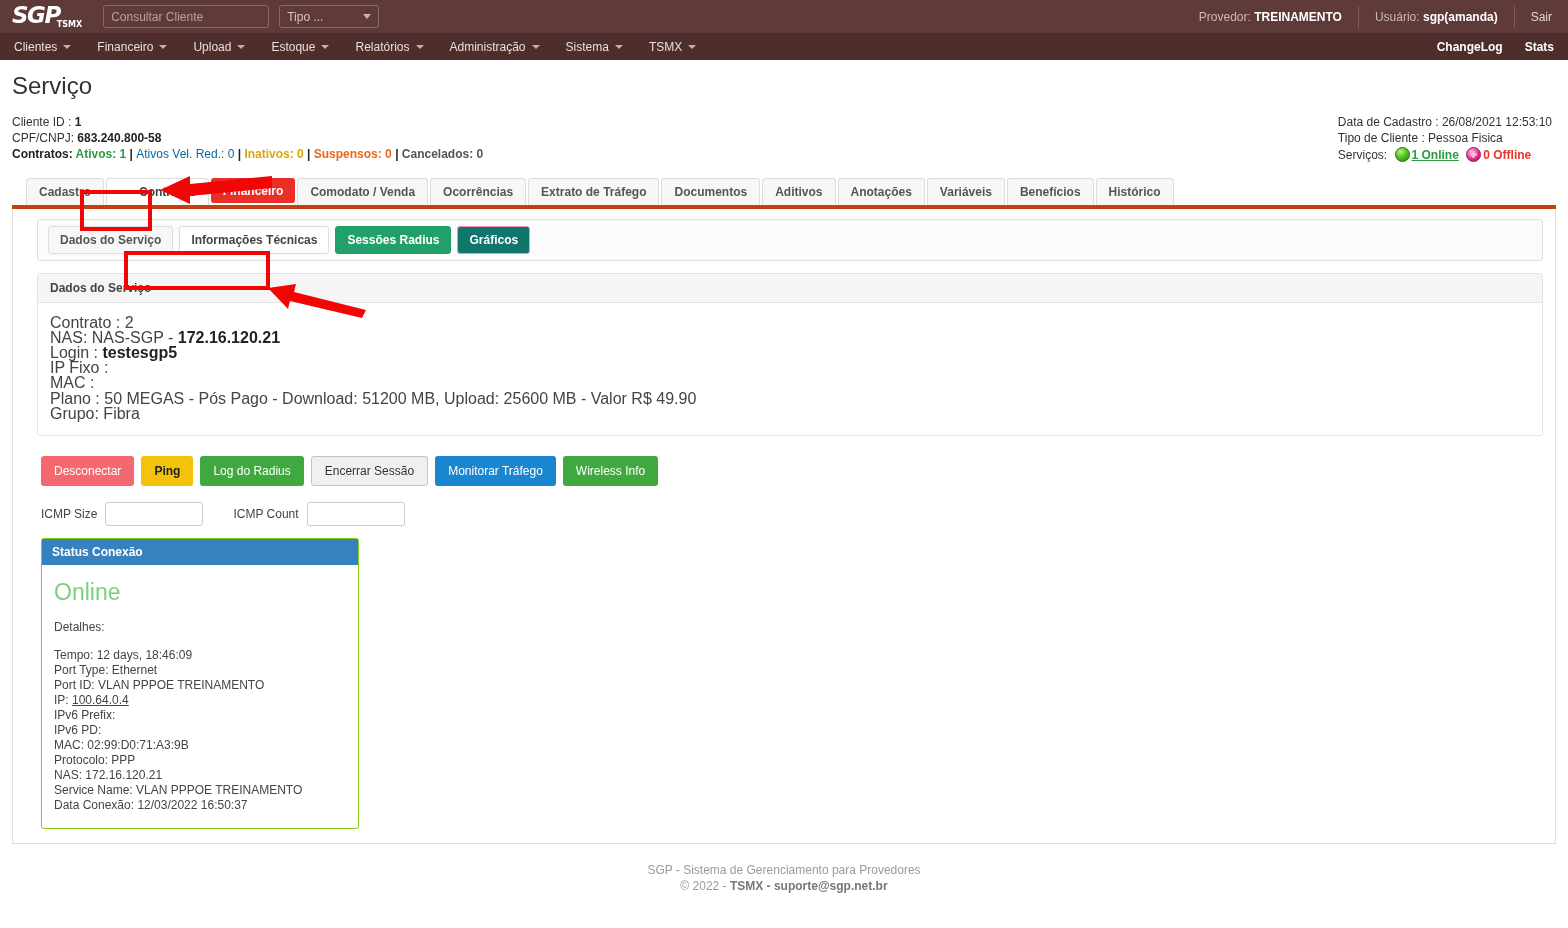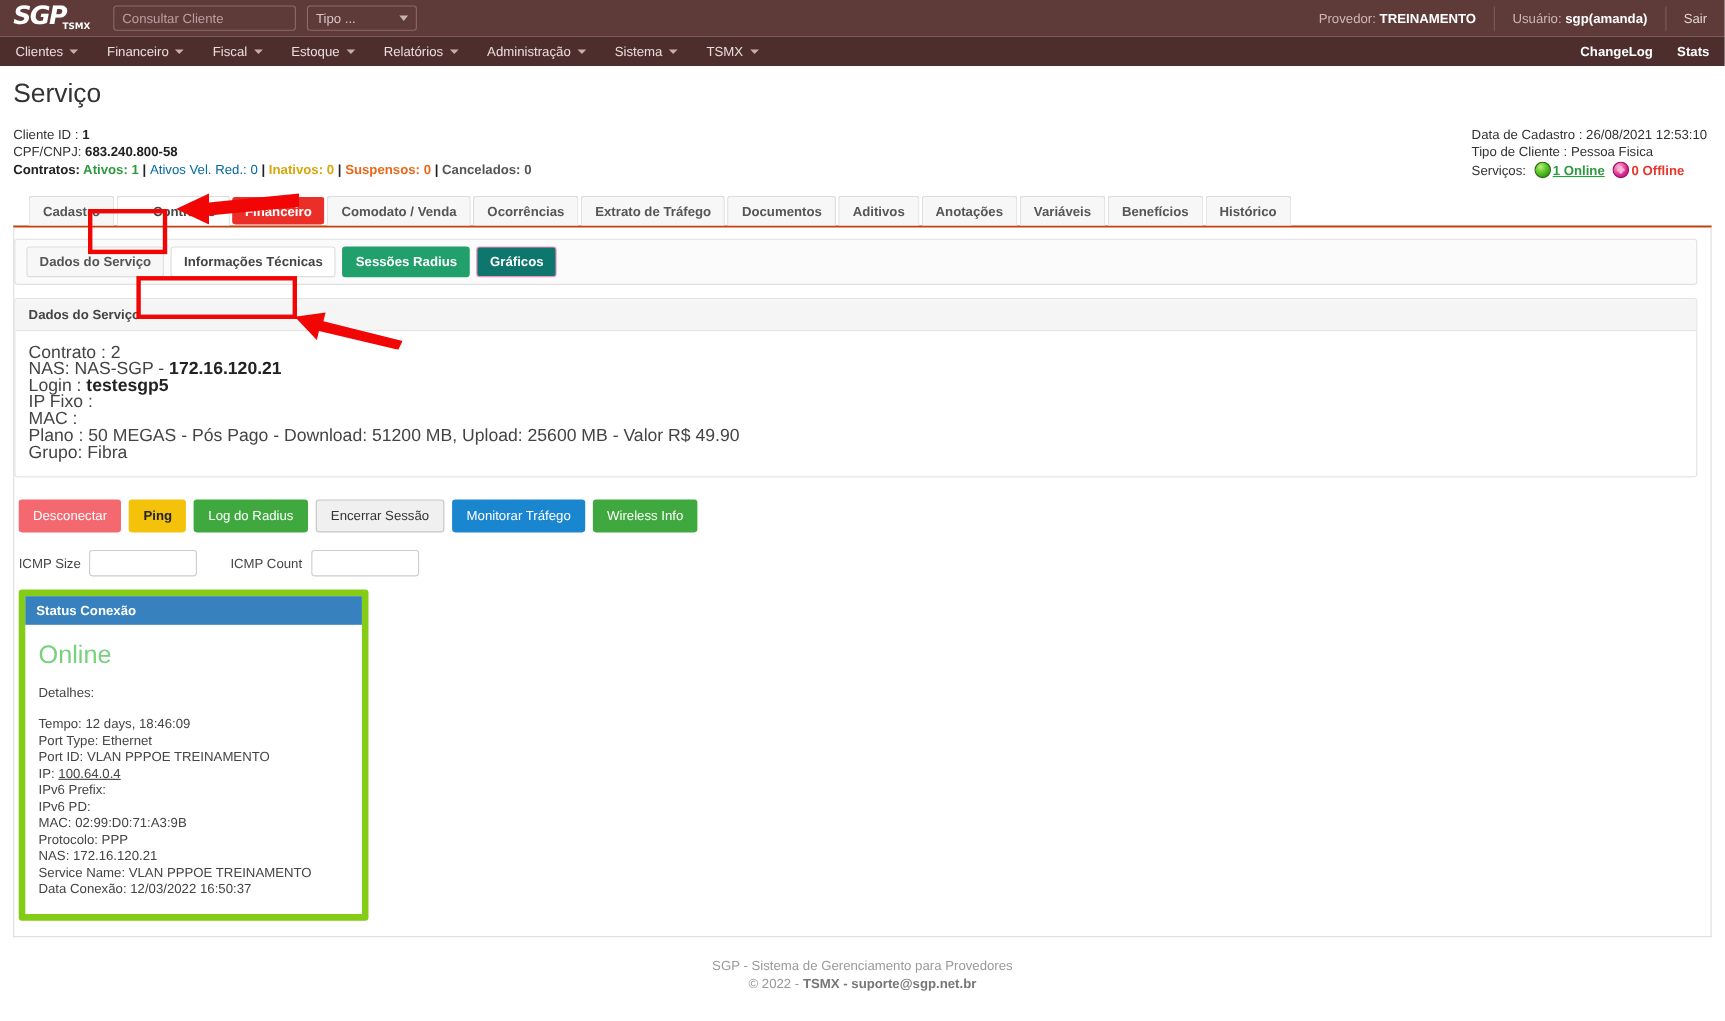--- a/index.html
+++ b/index.html
@@ -160,22 +160,22 @@
   .dot.pink::before, .dot.pink::after {
     content: ""; position: absolute;
     background: #f7b9d6; border-radius: 2px;
   }
   .dot.pink::before { left: 3px; top: 5px; width: 7px; height: 3px; }
   .dot.pink::after  { left: 5px; top: 3px; width: 3px; height: 7px; }
 
   
   .tabs-outer { margin-top: 16px; }
   .tabs {
-    display: flex; align-items: center; gap: 2px;
-    border-bottom: 2px solid #c2410c;
+    display: flex; align-items: flex-start; gap: 2px;
+    border-bottom: 4px solid #c2410c;
     padding-left: 14px;
   }
   .tab {
     background: #f7f7f7;
     border: 1px solid #ddd;
     border-bottom: none;
     padding: 6px 12px;
     font-size: 12px;
     font-weight: bold;
     color: #555;
@@ -198,21 +198,21 @@
     padding: 5px 11px;
     margin-bottom: 1px;
   }
 
   
   .panel {
     border: 1px solid #ddd;
     border-top: none;
     background: #fff;
     margin-bottom: 0;
-    padding: 10px 12px 14px 0;
+    padding: 10px 12px 14px 24px;
     min-height: 590px;
   }
   .subtab-bar {
     border: 1px solid #e0e0e0;
     background: #fbfbfb;
     padding: 6px 10px;
     display: flex; align-items: center; gap: 6px;
     border-radius: 3px;
   }
   .subtab {
@@ -287,21 +287,21 @@
     padding: 0 6px;
     font-family: "Liberation Sans", sans-serif;
     font-size: 12px;
   }
   .icmp-row .gap { width: 14px; }
 
   
   .status-panel {
     margin-top: 12px; margin-left: 4px;
     width: 318px;
-    border: 6px solid #84cc16;
+    border: 1px solid #84cc16;
     border-radius: 3px;
     background: #fff;
   }
   .status-head {
     background: #3681be;
     color: #fff;
     font-weight: bold;
     font-size: 12px;
     padding: 6px 10px;
   }
@@ -365,21 +365,21 @@
 <div class="navbar">
   <div class="nav-item">
     <span>Clientes</span>
     <span class="caret"></span>
   </div>
   <div class="nav-item">
     <span>Financeiro</span>
     <span class="caret"></span>
   </div>
   <div class="nav-item">
-    <span>Fiscal</span>
+    <span>Upload</span>
     <span class="caret"></span>
   </div>
   <div class="nav-item">
     <span>Estoque</span>
     <span class="caret"></span>
   </div>
   <div class="nav-item">
     <span>Relatórios</span>
     <span class="caret"></span>
   </div>

